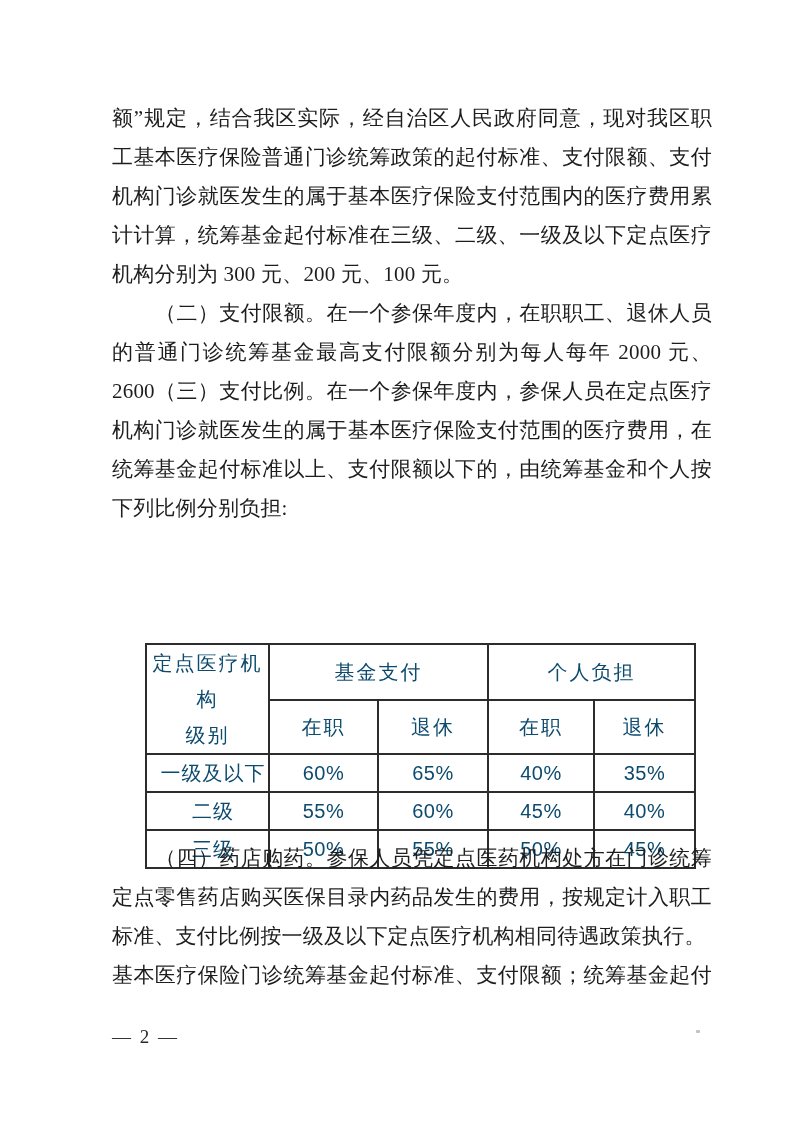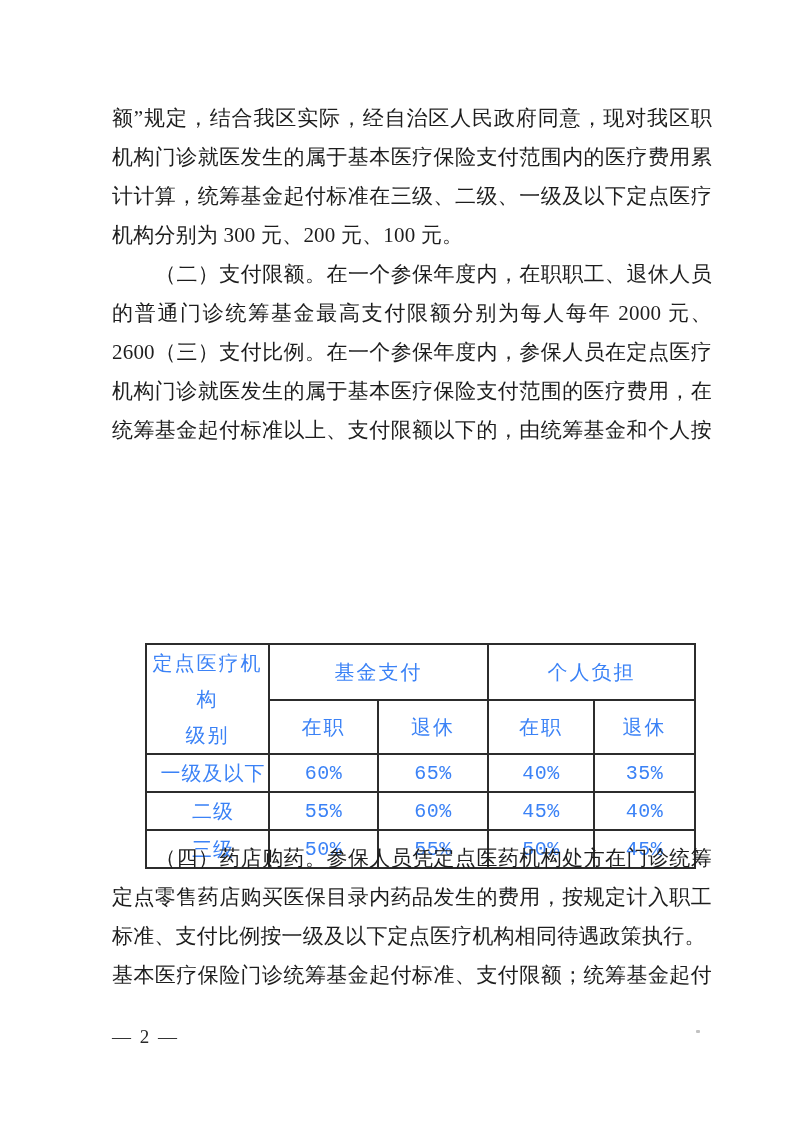--- a/index.html
+++ b/index.html
@@ -40,33 +40,33 @@
     width: 549px;
     border-collapse: collapse;
     table-layout: fixed;
   }
   table.ratio td {
     border: 2px solid #2c2c2c;
     text-align: center;
     vertical-align: middle;
     padding: 0;
     font-size: 20px;
-    color: #3b82f6;
+    color: #0c4a6e;
   }
   tr.hrow1 { height: 39px; }
   tr.hrow2 { height: 37px; }
   tr.drow  { height: 38px; }
   .hd {
     font-family: "Liberation Sans", "DejaVu Sans", sans-serif;
     font-weight: 500;
     letter-spacing: 2px;
   }
   .org-cell div { line-height: 36px; }
   .pct {
-    font-family: Liberation Mono, monospace;
+    font-family: Liberation Sans, sans-serif;
     font-size: 19px;
     letter-spacing: 0.5px;
     border-radius: 7px;
   }
   .lvl {
     text-align: left;
     padding-left: 11px !important;
     letter-spacing: 1px;
   }
   .page-number {
@@ -88,28 +88,30 @@
     border-radius: 1px;
   }
 </style>
 </head>
 <body>
 
 <div class="page">
 
   <div class="text-block tb-main">
     <div class="line j">额”规定，结合我区实际，经自治区人民政府同意，现对我区职</div>
+    <div class="line j">工基本医疗保险普通门诊统筹政策的起付标准、支付限额、支付</div>
     <div class="line j">机构门诊就医发生的属于基本医疗保险支付范围内的医疗费用累</div>
     <div class="line j">计计算，统筹基金起付标准在三级、二级、一级及以下定点医疗</div>
     <div class="line">机构分别为 300 元、200 元、100 元。</div>
     <div class="line j ind">（二）支付限额。在一个参保年度内，在职职工、退休人员</div>
     <div class="line j">的普通门诊统筹基金最高支付限额分别为每人每年 2000 元、2600</div>
     <div class="line j ind">（三）支付比例。在一个参保年度内，参保人员在定点医疗</div>
     <div class="line j">机构门诊就医发生的属于基本医疗保险支付范围的医疗费用，在</div>
     <div class="line j">统筹基金起付标准以上、支付限额以下的，由统筹基金和个人按</div>
+    <div class="line">下列比例分别负担:</div>
   </div>
 
   <table class="ratio">
     <colgroup>
       <col style="width:123px">
       <col style="width:109px">
       <col style="width:110px">
       <col style="width:106px">
       <col style="width:101px">
     </colgroup>

